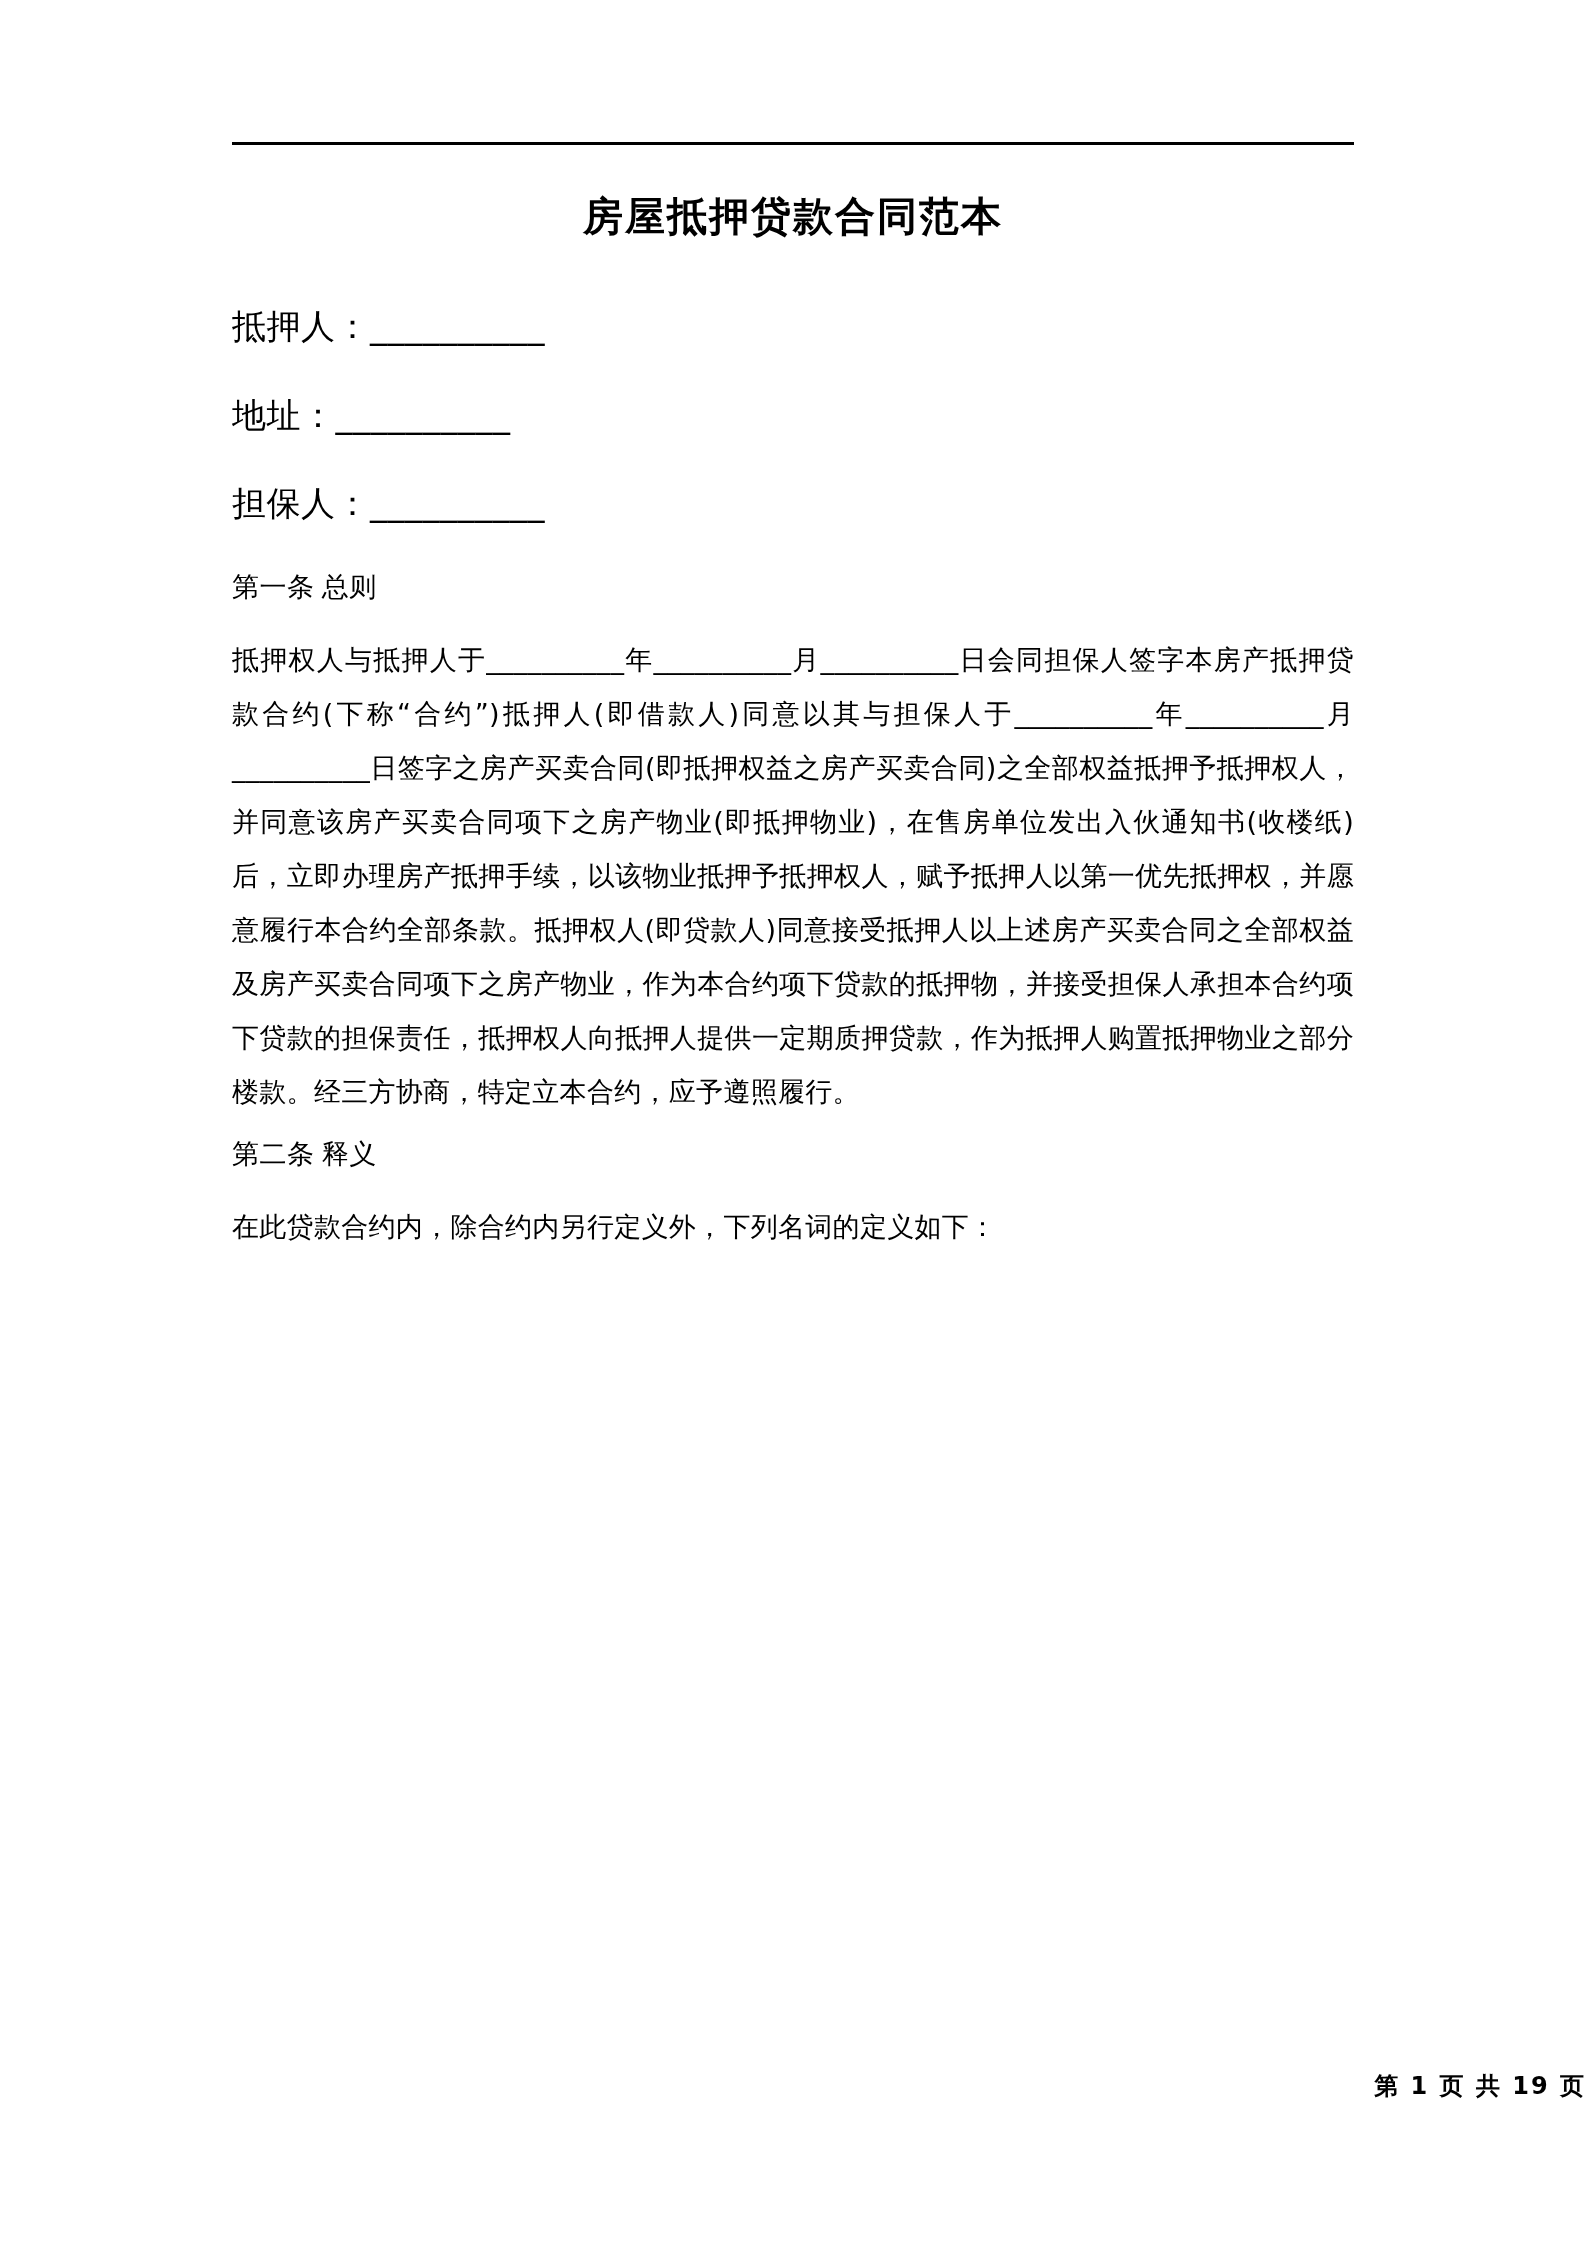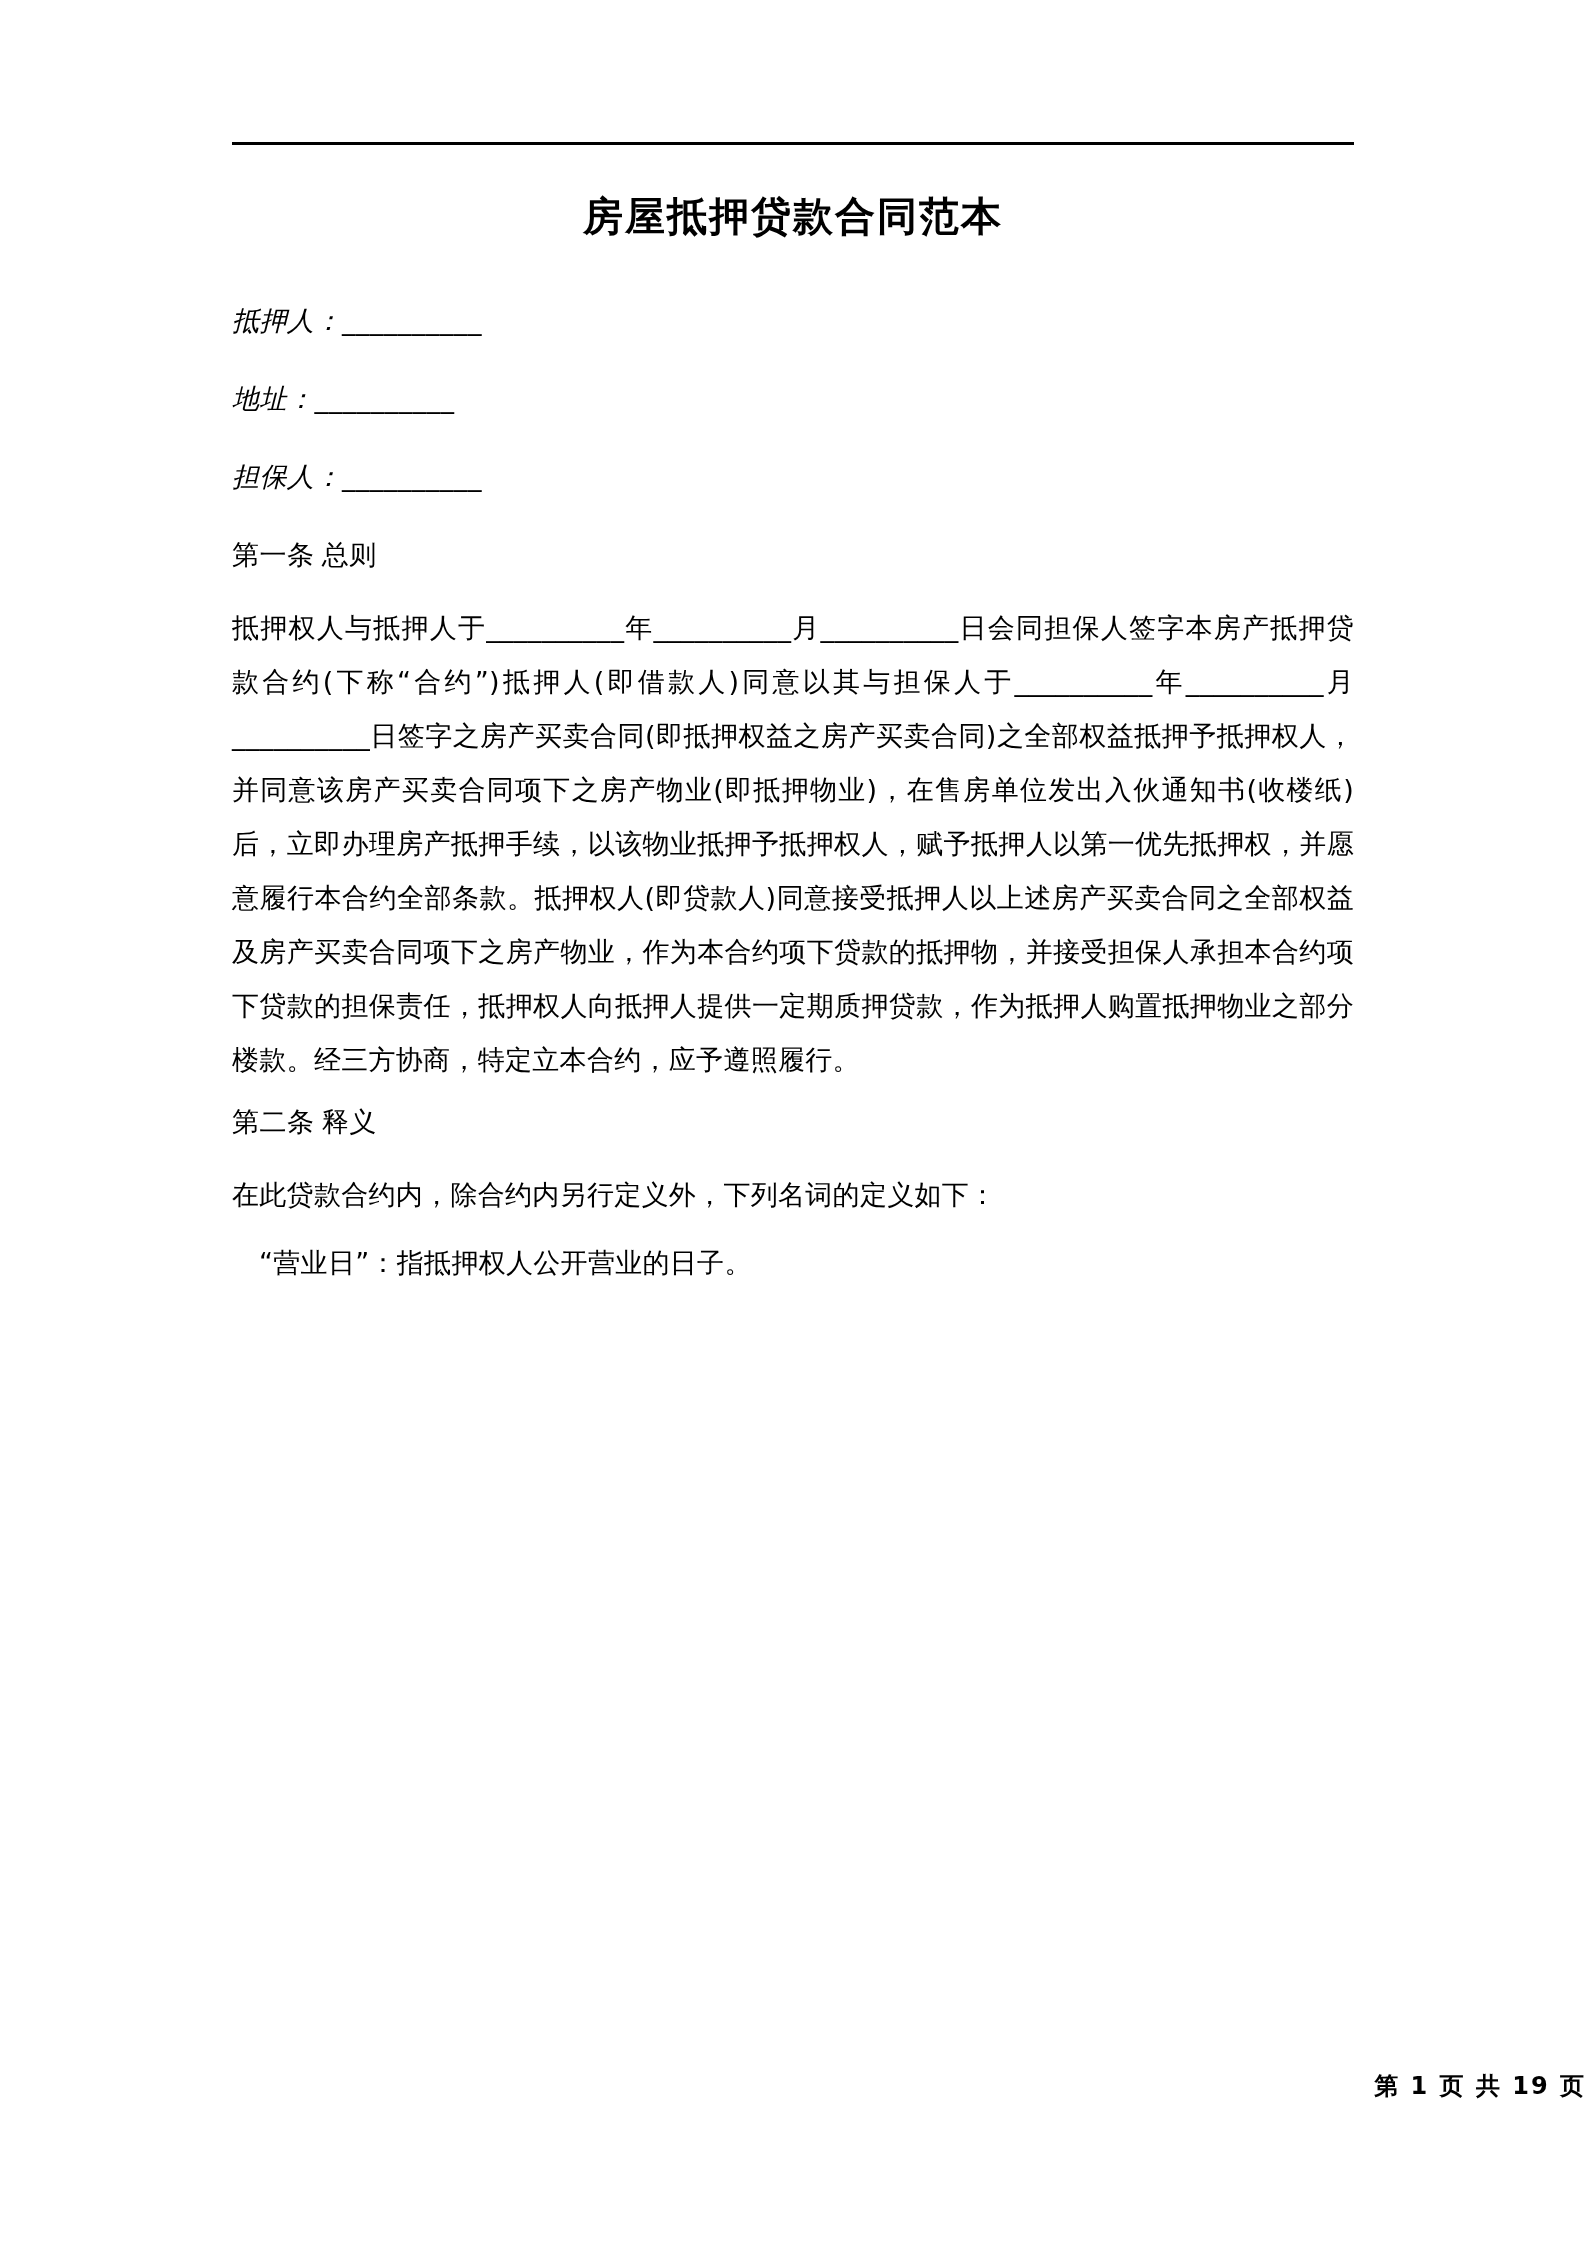--- a/index.html
+++ b/index.html
@@ -39,26 +39,25 @@
   .doc-title {
     text-align: center;
     font-size: 40px;
     font-weight: bold;
     letter-spacing: 2px;
     margin: 0 0 58px 0;
     line-height: 1.3;
     font-family: "DejaVu Sans", "Liberation Sans", sans-serif;
   }
   .field-line {
-    font-size: 27px;
+    font-size: 34px;
     line-height: 1.55;
     margin: 0 0 36px 0;
     letter-spacing: 0.5px;
     font-family: "DejaVu Sans", "Liberation Sans", sans-serif;
-    font-style: italic;
   }
   .clause-head {
     font-size: 27px;
     line-height: 1.6;
     margin: 0 0 24px 0;
     letter-spacing: 0.5px;
     font-family: Liberation Serif, serif;
   }
   .body-para {
     font-size: 27px;
@@ -97,19 +96,18 @@
 
     <p class="field-line">抵押人：__________</p>
     <p class="field-line">地址：__________</p>
     <p class="field-line">担保人：__________</p>
 
     <p class="clause-head">第一条 总则</p>
     <p class="body-para">抵押权人与抵押人于__________年__________月__________日会同担保人签字本房产抵押贷款合约(下称“合约”)抵押人(即借款人)同意以其与担保人于__________年__________月__________日签字之房产买卖合同(即抵押权益之房产买卖合同)之全部权益抵押予抵押权人，并同意该房产买卖合同项下之房产物业(即抵押物业)，在售房单位发出入伙通知书(收楼纸)后，立即办理房产抵押手续，以该物业抵押予抵押权人，赋予抵押人以第一优先抵押权，并愿意履行本合约全部条款。抵押权人(即贷款人)同意接受抵押人以上述房产买卖合同之全部权益及房产买卖合同项下之房产物业，作为本合约项下贷款的抵押物，并接受担保人承担本合约项下贷款的担保责任，抵押权人向抵押人提供一定期质押贷款，作为抵押人购置抵押物业之部分楼款。经三方协商，特定立本合约，应予遵照履行。</p>
 
     <p class="clause-head">第二条 释义</p>
     <p class="body-para">在此贷款合约内，除合约内另行定义外，下列名词的定义如下：</p>
-    <p class="body-para indent">“营业日”：指抵押权人公开营业的日子。</p>
 
   </div>
 
   <div class="footer">第 1 页 共 19 页</div>
 
 </div>
 
 </body></html>

